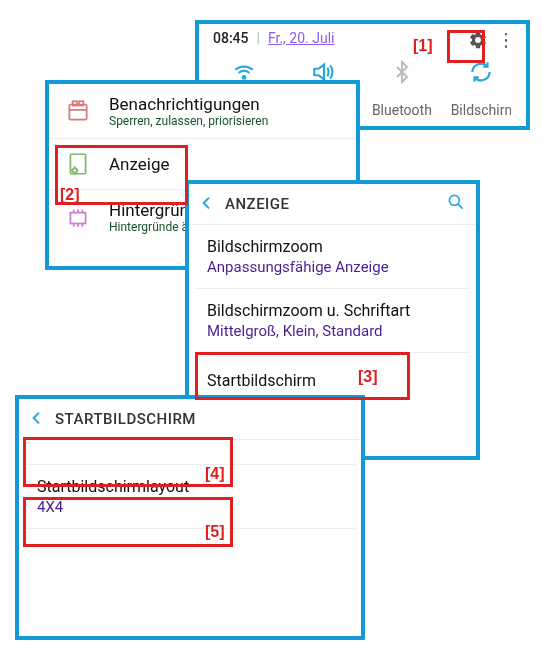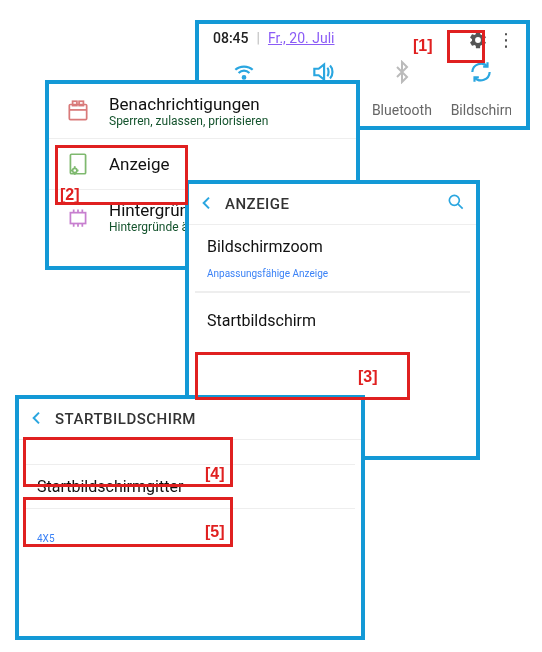--- a/index.html
+++ b/index.html
@@ -106,21 +106,21 @@
   }
   .search {
     color: #2aa6e0;
     cursor: pointer;
   }
   .litem {
     padding: 12px 18px;
     cursor: pointer;
   }
   .ltitle { font-size: 16px; color: #111; }
-  .lsub { font-size: 10px; color: #3b82f6; margin-top: 12px; }
+  .lsub { font-size: 15px; color: #4c1d95; margin-top: 2px; }
   .divider { height: 1px; background: #eee; margin: 0 6px; }
 
   
   .p4 { left: 15px; top: 395px; width: 350px; height: 245px; z-index: 4; }
 
 </style>
 </head>
 <body>
 
 <div class="panel p1">
@@ -241,20 +241,24 @@
           <circle cx="10" cy="10" r="6"></circle>
           <line x1="20" y1="20" x2="14.5" y2="14.5"></line>
         </svg>
     </span>
   </div>
   <div class="litem">
     <div class="ltitle">Bildschirmzoom</div>
     <div class="lsub">Anpassungsfähige Anzeige</div>
   </div>
   <div class="divider"></div>
+  <div class="litem">
+    <div class="ltitle">Bildschirmzoom u. Schriftart</div>
+    <div class="lsub">Mittelgroß, Klein, Standard</div>
+  </div>
   <div class="divider"></div>
   <div class="litem" style="padding:18px 18px">
     <div class="ltitle">Startbildschirm</div>
   </div>
 </div>
 <div class="redbox" style="left:195px; top:352px; width:215px; height:48px;"></div>
 <div class="redlabel" style="left:358px; top:368px;">[3]</div>
 
 <div class="panel p4">
   <div class="hdr">
@@ -262,23 +266,23 @@
       <svg width="16" height="16" viewBox="0 0 24 24" fill="none" stroke="currentColor" stroke-width="3">
           <path d="M15 4l-8 8 8 8"></path>
         </svg>
     </span>
     <span class="hdr-title">STARTBILDSCHIRM</span>
   </div>
   <div class="litem">
   </div>
   <div class="divider"></div>
   <div class="litem">
-    <div class="ltitle">Startbildschirmgitter</div>
-  </div>
-  <div class="divider"></div>
-  <div class="litem">
-    <div class="lsub">4X5</div>
+    <div class="ltitle">Startbildschirmlayout</div>
+    <div class="lsub">4X4</div>
+  </div>
+  <div class="divider"></div>
+  <div class="litem">
   </div>
 </div>
 <div class="redbox" style="left:23px; top:437px; width:210px; height:50px;"></div>
 <div class="redlabel" style="left:205px; top:465px;">[4]</div>
 <div class="redbox" style="left:23px; top:497px; width:210px; height:50px;"></div>
 <div class="redlabel" style="left:205px; top:523px;">[5]</div>
 
 </body></html>

